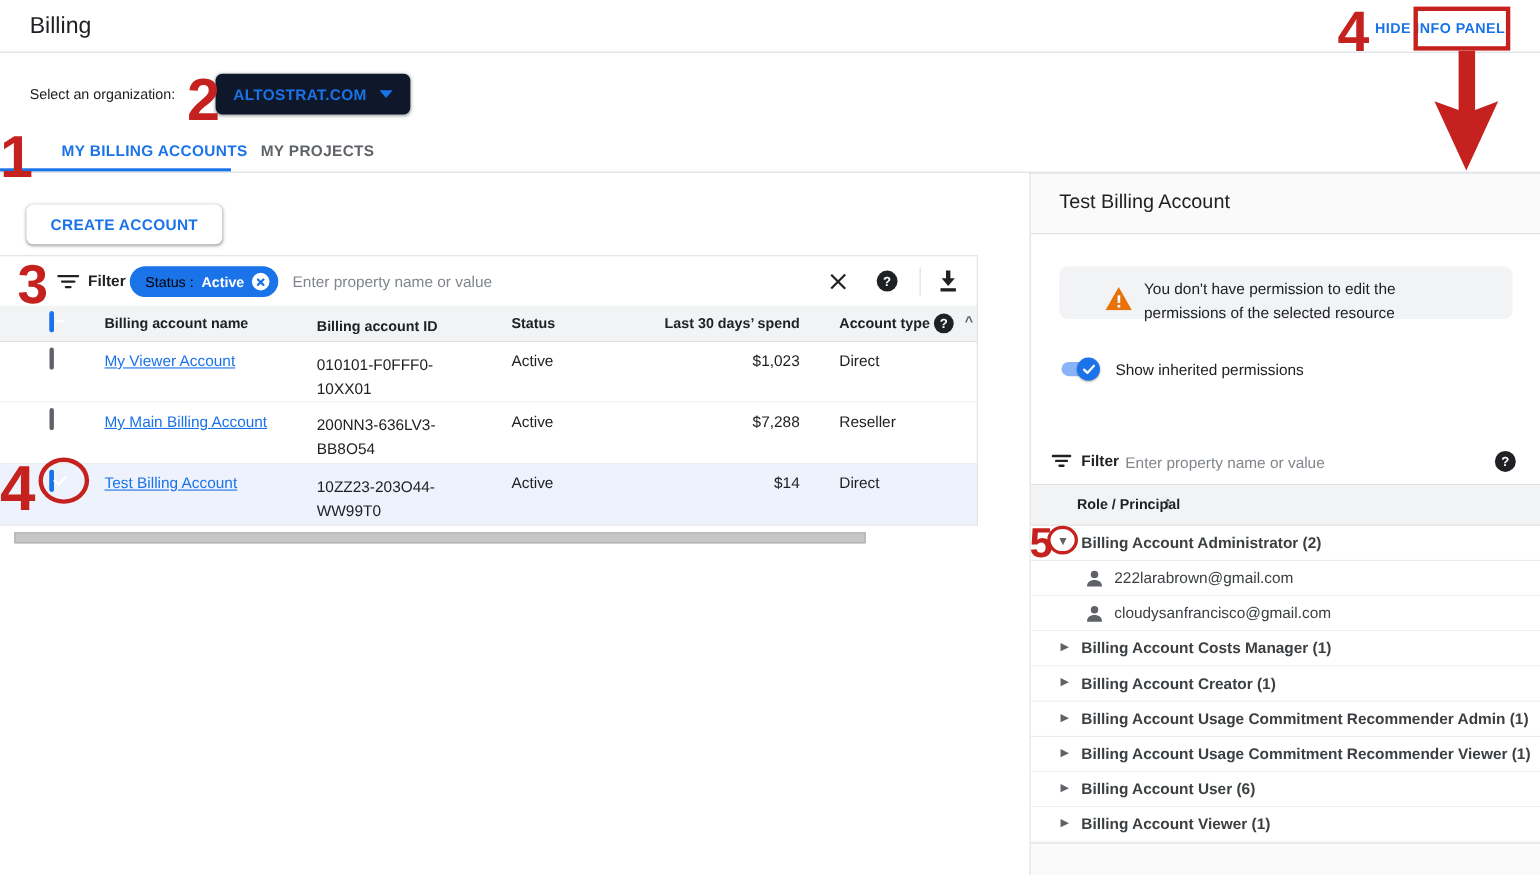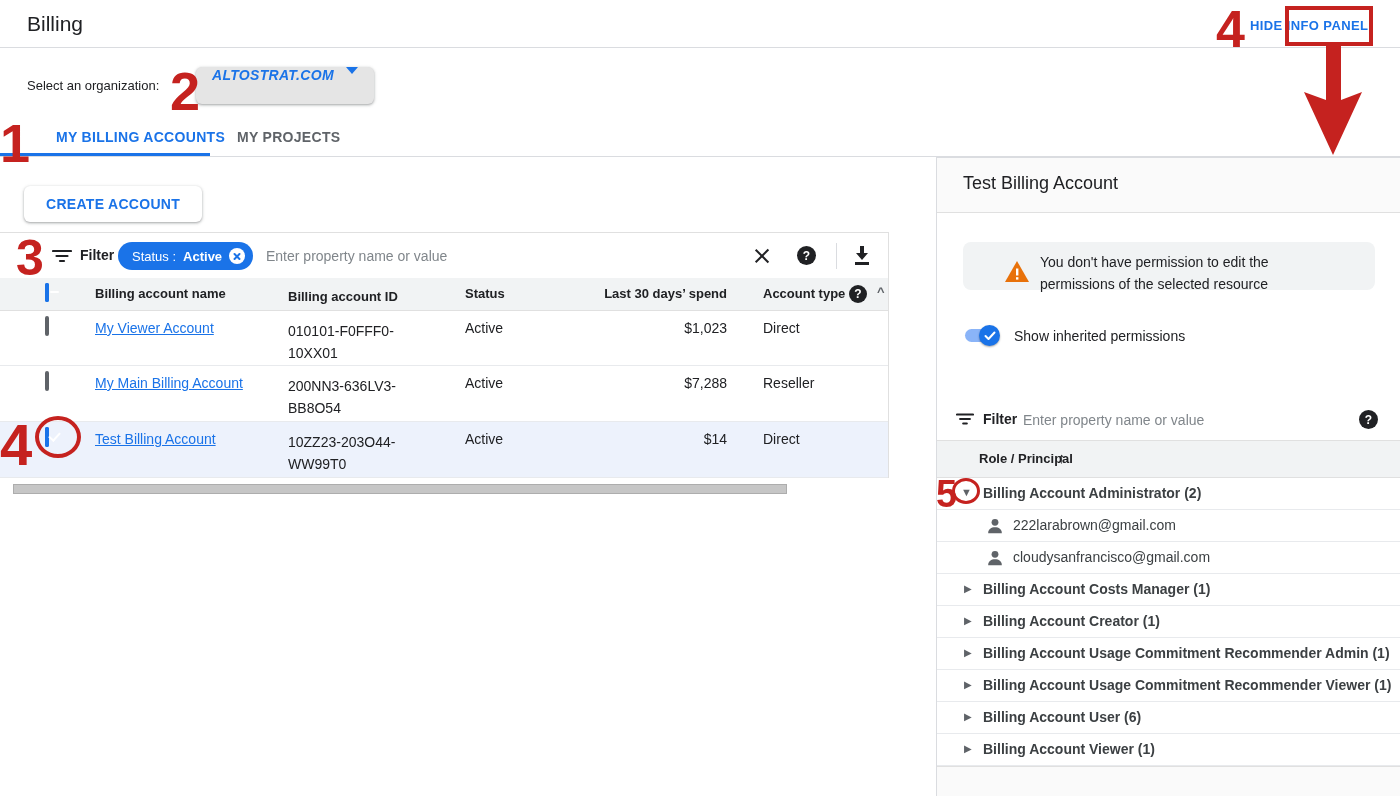--- a/index.html
+++ b/index.html
@@ -7,43 +7,43 @@
   body { font-family:"Liberation Sans", sans-serif; background:#fff; color:#202124; overflow:hidden; }
   .canvas { position:relative; width:1400px; height:796px; background:#fff; overflow:hidden; }
 
   
   .topbar { position:absolute; left:0; top:0; width:1400px; height:48px; background:#fff; border-bottom:1px solid #dadce0; }
   .page-title { position:absolute; left:27px; top:12px; font-size:21px; color:#202124; }
   .hide-info-link { position:absolute; left:1250px; top:18px; font-size:13px; font-weight:700; letter-spacing:.4px; color:#1a73e8; text-decoration:none; white-space:nowrap; }
 
   
   .org-label { position:absolute; left:27px; top:78px; font-size:13px; color:#202124; }
-  .org-dropdown { position:absolute; left:196px; top:67px; height:37px; min-width:168px; background:#e5e5e5; border-radius:6px;
+  .org-dropdown { position:absolute; left:196px; top:67px; height:37px; min-width:168px; background:#0f172a; border-radius:6px;
      box-shadow:0 1px 2px rgba(60,64,67,.3), 0 1px 3px 1px rgba(60,64,67,.15);
-     display:flex; padding:0 16px; gap:12px; cursor:pointer;font-style:italic; }
+     display:flex; align-items:center; padding:0 16px; gap:12px; cursor:pointer; }
   .org-dropdown .org-value { font-size:14px; font-weight:700; letter-spacing:.3px; color:#1a73e8; }
   .org-caret { width:0; height:0; border-left:6px solid transparent; border-right:6px solid transparent; border-top:7px solid #1a73e8; }
 
   
   .tab { position:absolute; top:129px; font-size:14px; font-weight:700; letter-spacing:.3px; cursor:pointer; white-space:nowrap; }
   .tab-active { left:20px; color:#1a73e8;padding-left:36px; }
   .tab-inactive { left:237px; color:#5f6368; }
   .tab-underline { position:absolute; left:0; top:153px; width:210px; height:3px; background:#1a73e8; }
   .tabbar-border { position:absolute; left:0; top:156px; width:1400px; height:1px; background:#dadce0; }
 
   
   .create-btn { position:absolute; left:24px; top:186px; height:36px; background:#fff; border:none; border-radius:6px;
      box-shadow:0 1px 2px rgba(60,64,67,.3), 0 1px 3px 1px rgba(60,64,67,.15);
      color:#1a73e8; font-family:inherit; font-size:14px; font-weight:700; letter-spacing:.3px; padding:0 22px; cursor:pointer; }
 
   .filterbar { position:absolute; left:0; top:232px; width:888px; height:46px; background:#fff; border-top:1px solid #e0e0e0; }
   .funnel { position:absolute; left:52px; top:14px; }
   .filter-word { position:absolute; left:80px; top:14px; font-size:14px; font-weight:700; color:#202124; }
   .chip { position:absolute; left:118px; top:9px; height:28px; background:#1a73e8; border-radius:16px; display:flex; align-items:center; gap:7px; padding:0 8px 0 14px; cursor:pointer; }
-  .chip-prefix { color:#ffffff; font-size:13px; }
+  .chip-prefix { color:#000000; font-size:13px; }
   .chip-value { color:#fff; font-size:13px; font-weight:700; }
   .chip-x { width:16px; height:16px; border-radius:50%; background:#fff; position:relative; }
   .chip-x:before, .chip-x:after { content:""; position:absolute; left:7px; top:3.5px; width:2px; height:9px; background:#1a73e8; border-radius:1px; }
   .chip-x:before { transform:rotate(45deg); } .chip-x:after { transform:rotate(-45deg); }
   .filter-input { position:absolute; left:266px; top:9px; width:420px; height:28px; border:none; outline:none; font-family:inherit; font-size:14px; color:#202124; background:transparent; }
   .filter-input::placeholder { color:#80868b; }
   .clear-x { position:absolute; left:752px; top:13px; width:20px; height:20px; cursor:pointer; }
   .clear-x:before, .clear-x:after { content:""; position:absolute; left:9px; top:1px; width:2.2px; height:18px; background:#202124; }
   .clear-x:before { transform:rotate(45deg); } .clear-x:after { transform:rotate(-45deg); }
   .help-dot { width:19px; height:19px; border-radius:50%; background:#202124; color:#fff; font-size:12px; font-weight:700; display:flex; align-items:center; justify-content:center; cursor:pointer; }

